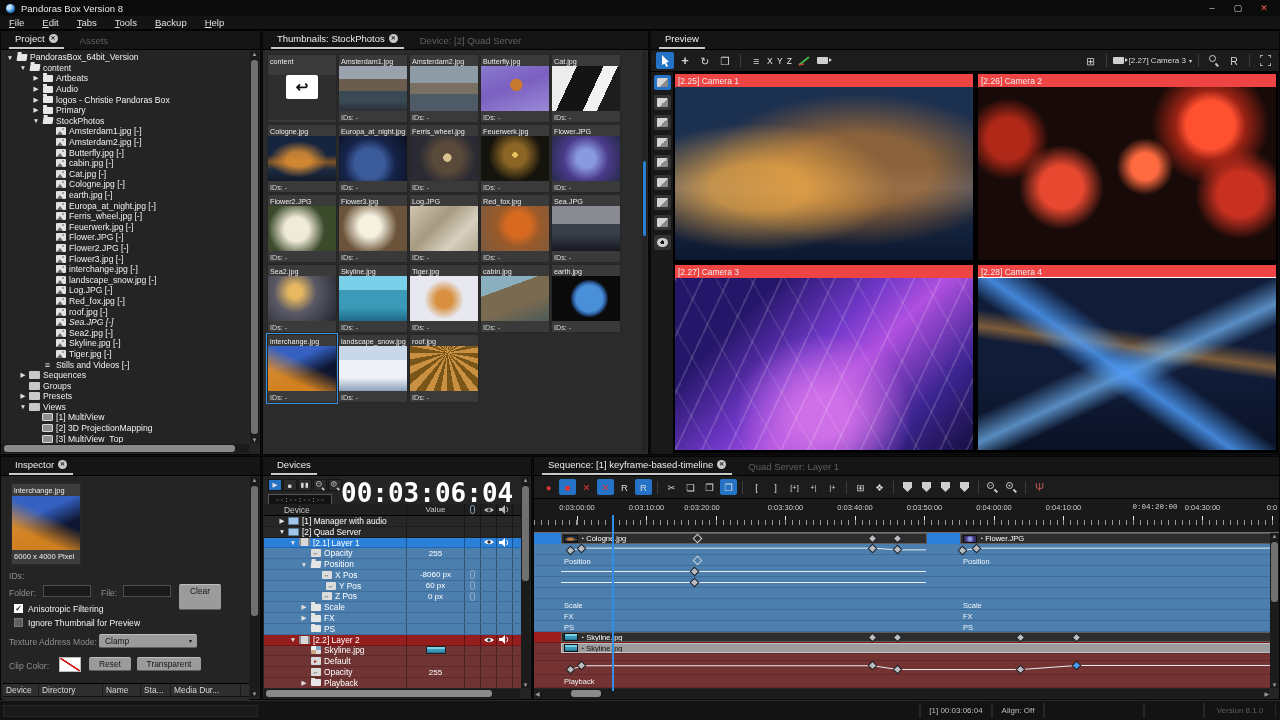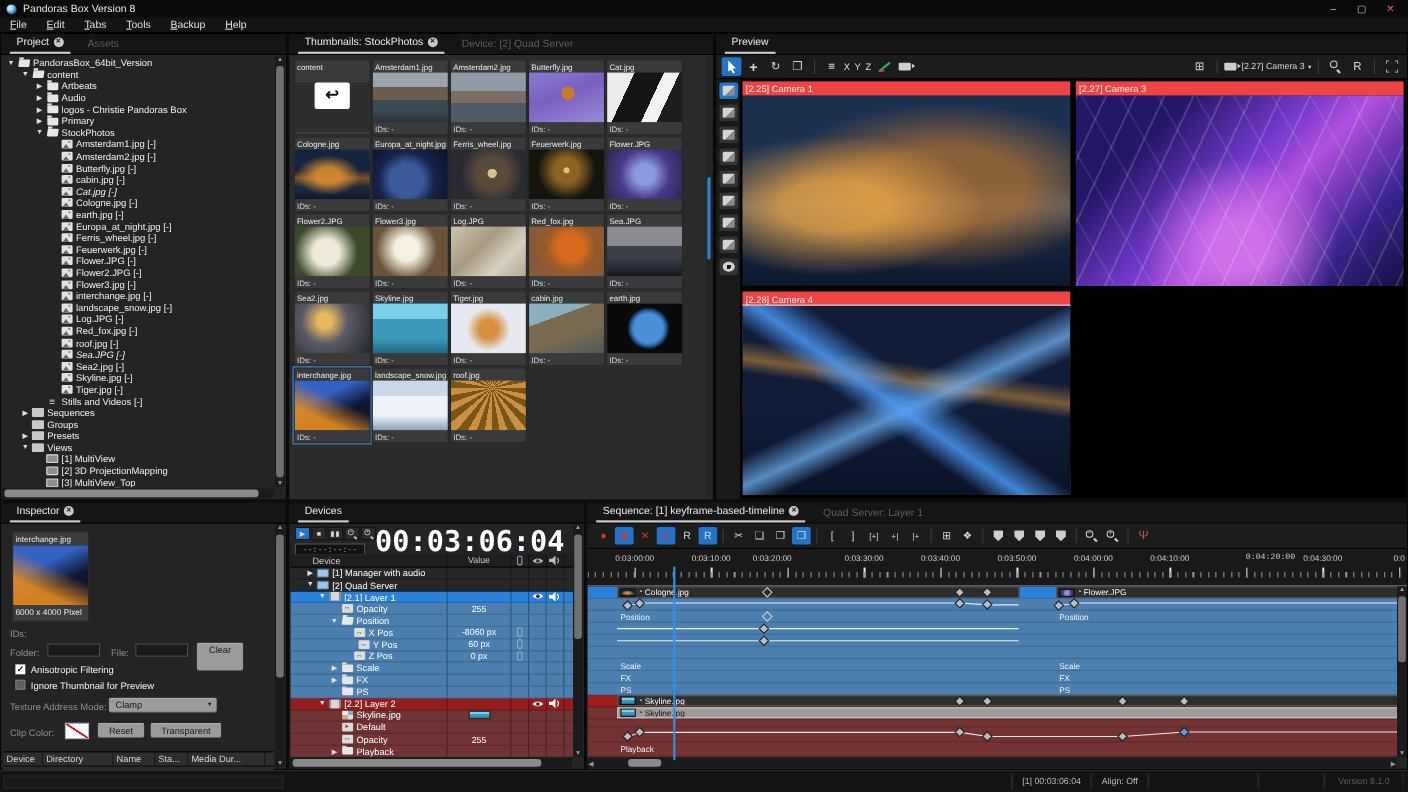--- a/index.html
+++ b/index.html
@@ -268,21 +268,21 @@
           </span>
           <span class="tlabel">Butterfly.jpg [-]</span>
         </div>
         <div class="trow" style="padding-left: 41px;">
           <span class="arr"></span>
           <span class="tic">
             <span class="ic-img"></span>
           </span>
           <span class="tlabel">cabin.jpg [-]</span>
         </div>
-        <div class="trow" style="padding-left: 41px; font-style: italic;">
+        <div class="trow" style="padding-left: 41px;">
           <span class="arr"></span>
           <span class="tic">
             <span class="ic-img"></span>
           </span>
           <span class="tlabel">Cat.jpg [-]</span>
         </div>
         <div class="trow" style="padding-left: 41px;">
           <span class="arr"></span>
           <span class="tic">
             <span class="ic-img"></span>
@@ -659,20 +659,24 @@
         <span class="vbtn"></span>
         <span class="vbtn"></span>
         <span class="vbtn"></span>
         <span class="vbtn"></span>
         <span class="vbtn gear"></span>
       </div>
     <div class="quad" id="camera-quad">
         <div class="camcell">
           <div class="camlabel">[2.25] Camera 1</div>
           <div class="camimg cam1"></div>
+        </div>
+        <div class="camcell">
+          <div class="camlabel">[2.26] Camera 2</div>
+          <div class="camimg cam2"></div>
         </div>
         <div class="camcell">
           <div class="camlabel">[2.27] Camera 3</div>
           <div class="camimg cam3"></div>
         </div>
         <div class="camcell">
           <div class="camlabel uline">[2.28] Camera 4</div>
           <div class="camimg cam4"></div>
         </div>
       </div>

